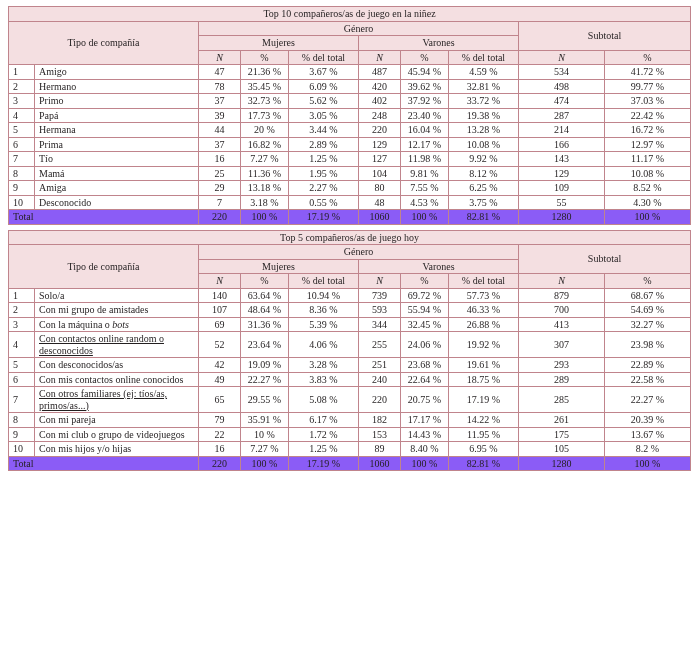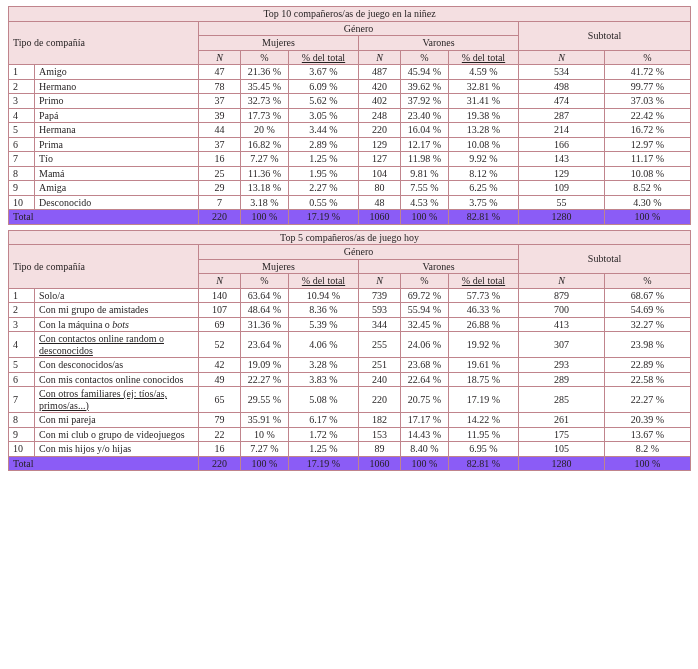--- a/index.html
+++ b/index.html
@@ -39,21 +39,21 @@
     font-size: 11px;
     padding: 4px 2px 4px 2px;
     background: #f4dfe1;
   }
   .hdr {
     background: #f4dfe1;
     text-align: center;
   }
   .hdr-left {
     background: #f4dfe1;
-    text-align: left;
+    text-align: center;
     padding-left: 6px;
   }
   .num {
     text-align: center;
   }
   .rank {
     text-align: left;
     padding-left: 4px;
   }
   .lbl {
@@ -64,21 +64,21 @@
   }
   .total-lbl {
     text-align: left;
     padding-left: 4px;
   }
   .small {
     font-size: 9.5px;
     text-decoration: underline;
   }
   .italic { font-style: italic; }
-  .tworow { line-height: 1.1; text-decoration: underline; }
+  .tworow { line-height: 1.1; }
 </style>
 </head>
 <body>
 
 <div class="page">
 
   <table class="tbl">
     <colgroup>
       <col style="width:26px">
         <col style="width:164px">
@@ -140,21 +140,21 @@
         <td class="num">99.77 %</td>
       </tr>
       <tr>
         <td class="rank">3</td>
         <td class="lbl">Primo</td>
         <td class="num">37</td>
         <td class="num">32.73 %</td>
         <td class="num">5.62 %</td>
         <td class="num">402</td>
         <td class="num">37.92 %</td>
-        <td class="num">31.41 %</td>
+        <td class="num">33.72 %</td>
         <td class="num">474</td>
         <td class="num">37.03 %</td>
       </tr>
       <tr>
         <td class="rank">4</td>
         <td class="lbl">Papá</td>
         <td class="num">39</td>
         <td class="num">17.73 %</td>
         <td class="num">3.05 %</td>
         <td class="num">248</td>

